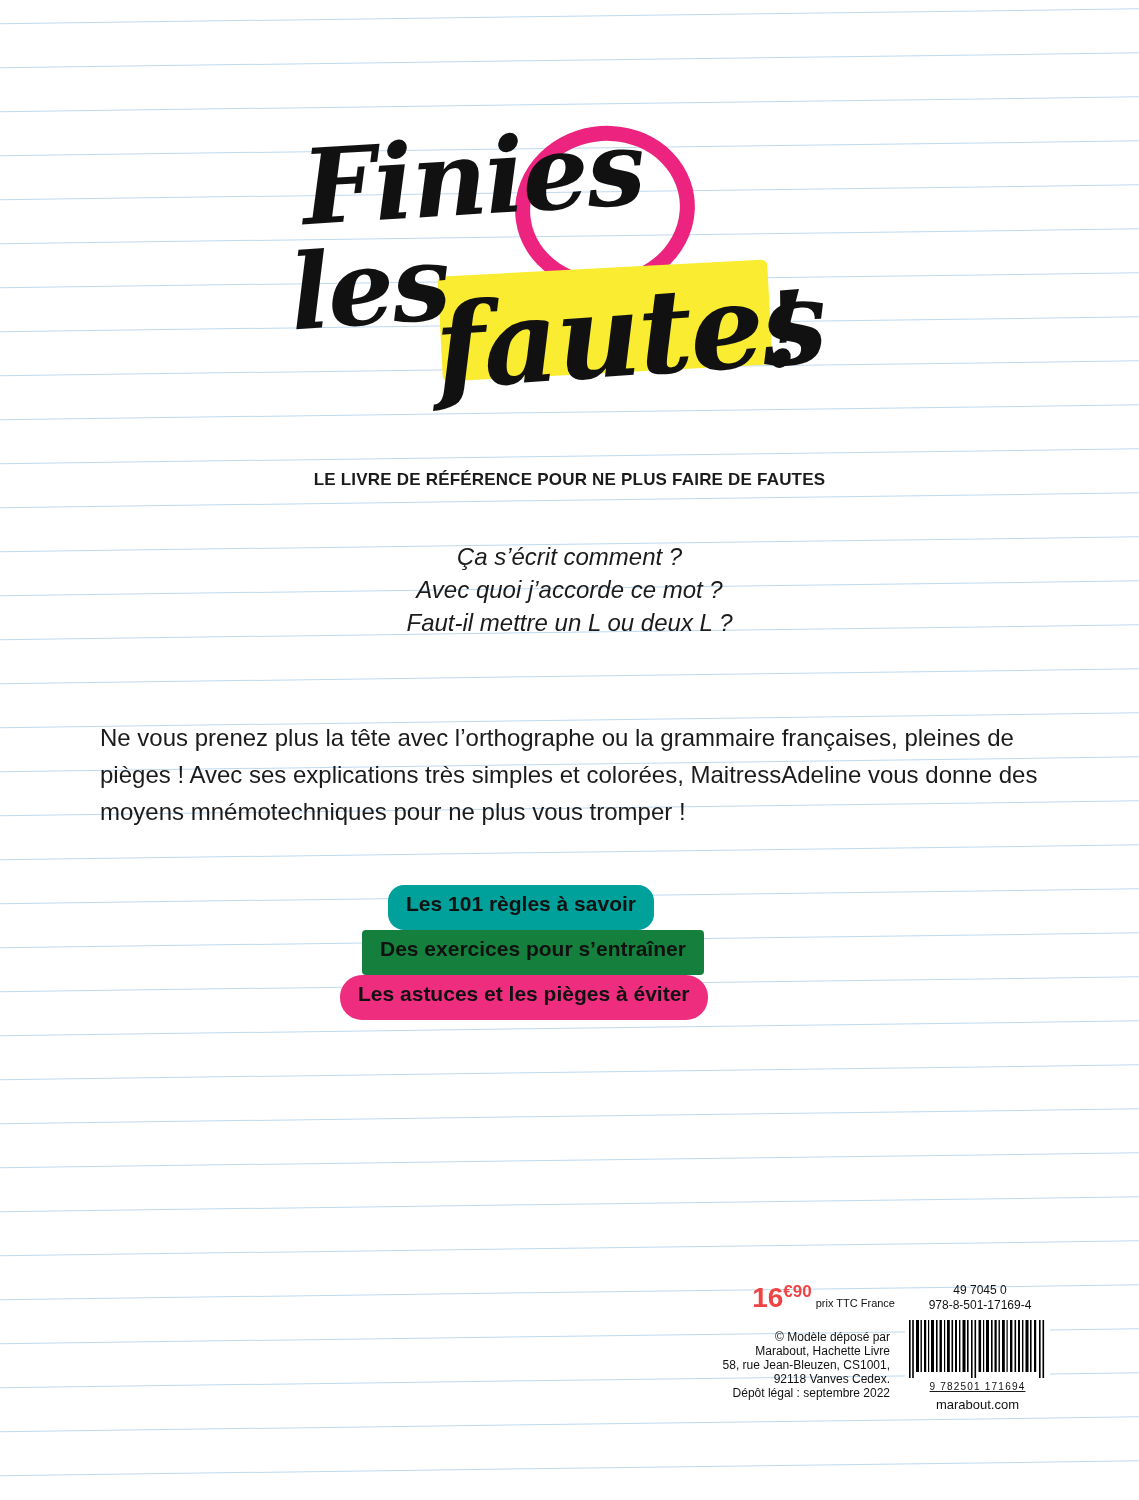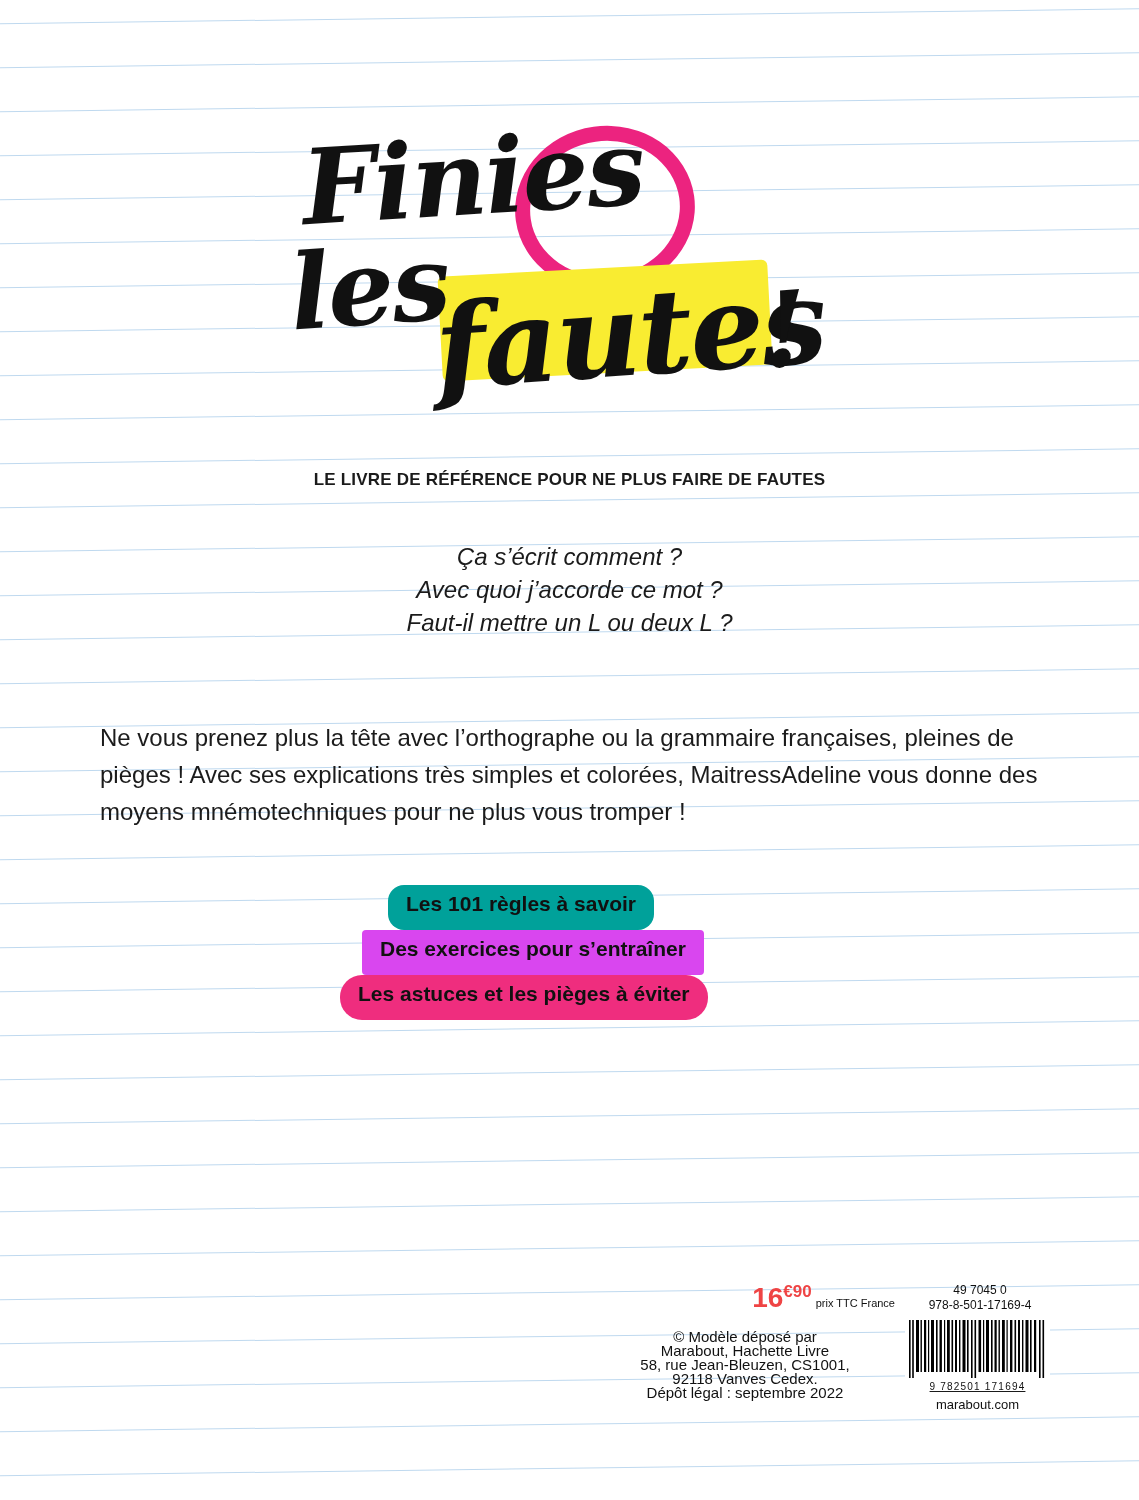--- a/index.html
+++ b/index.html
@@ -187,22 +187,22 @@
   #price-ttc {
     font-size: 11px;
     color: #111;
     margin-left: 4px;
   }
   #legal {
     position: absolute;
     left: 600px;
     top: 1330px;
     width: 290px;
-    text-align: center;
-    font-size: 15px;
+    text-align: right;
+    font-size: 12px;
     line-height: 14px;
     color: #111;
   }
   #isbn-block {
     position: absolute;
     left: 905px;
     top: 1283px;
     width: 150px;
     text-align: center;
     font-size: 12px;
@@ -327,21 +327,21 @@
   <div id="questions">
     <div>Ça s’écrit comment ?</div>
     <div>Avec quoi j’accorde ce mot ?</div>
     <div>Faut-il mettre un L ou deux L ?</div>
   </div>
 
   <div id="paragraph">Ne vous prenez plus la tête avec l’orthographe ou la grammaire françaises, pleines de pièges ! Avec ses explications très simples et colorées, MaitressAdeline vous donne des moyens mnémotechniques pour ne plus vous tromper !</div>
 
   <div id="bullets">
     <div><span class="bullet b-teal" style="background: rgb(0, 161, 154);">Les 101 règles à savoir</span></div>
-    <div><span class="bullet b-yellow" style="background: #d946ef;">Des exercices pour s’entraîner</span></div>
+    <div><span class="bullet b-yellow" style="background: #15803d;">Des exercices pour s’entraîner</span></div>
     <div><span class="bullet b-pink" style="background: rgb(239, 45, 126);">Les astuces et les pièges à éviter</span></div>
   </div>
 
   <div id="price-block">
     <span id="price-main"><span>16</span><span class="cents">€90</span></span><span id="price-ttc">prix TTC France</span>
   </div>
 
   <div id="legal">
     <div>© Modèle déposé par</div>
     <div>Marabout, Hachette Livre</div>

